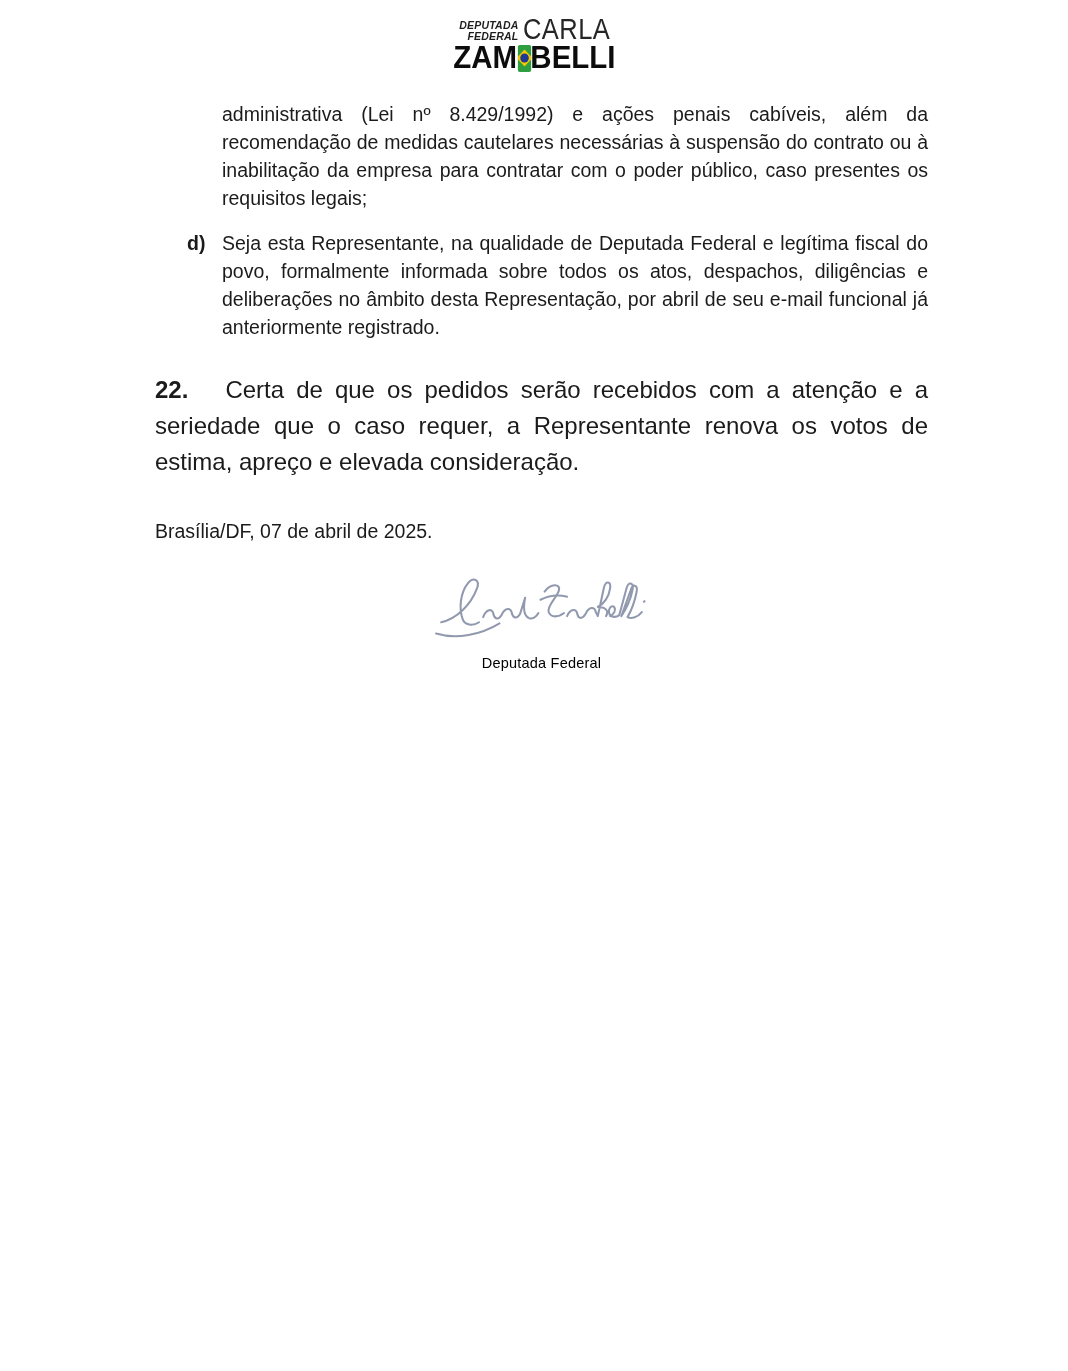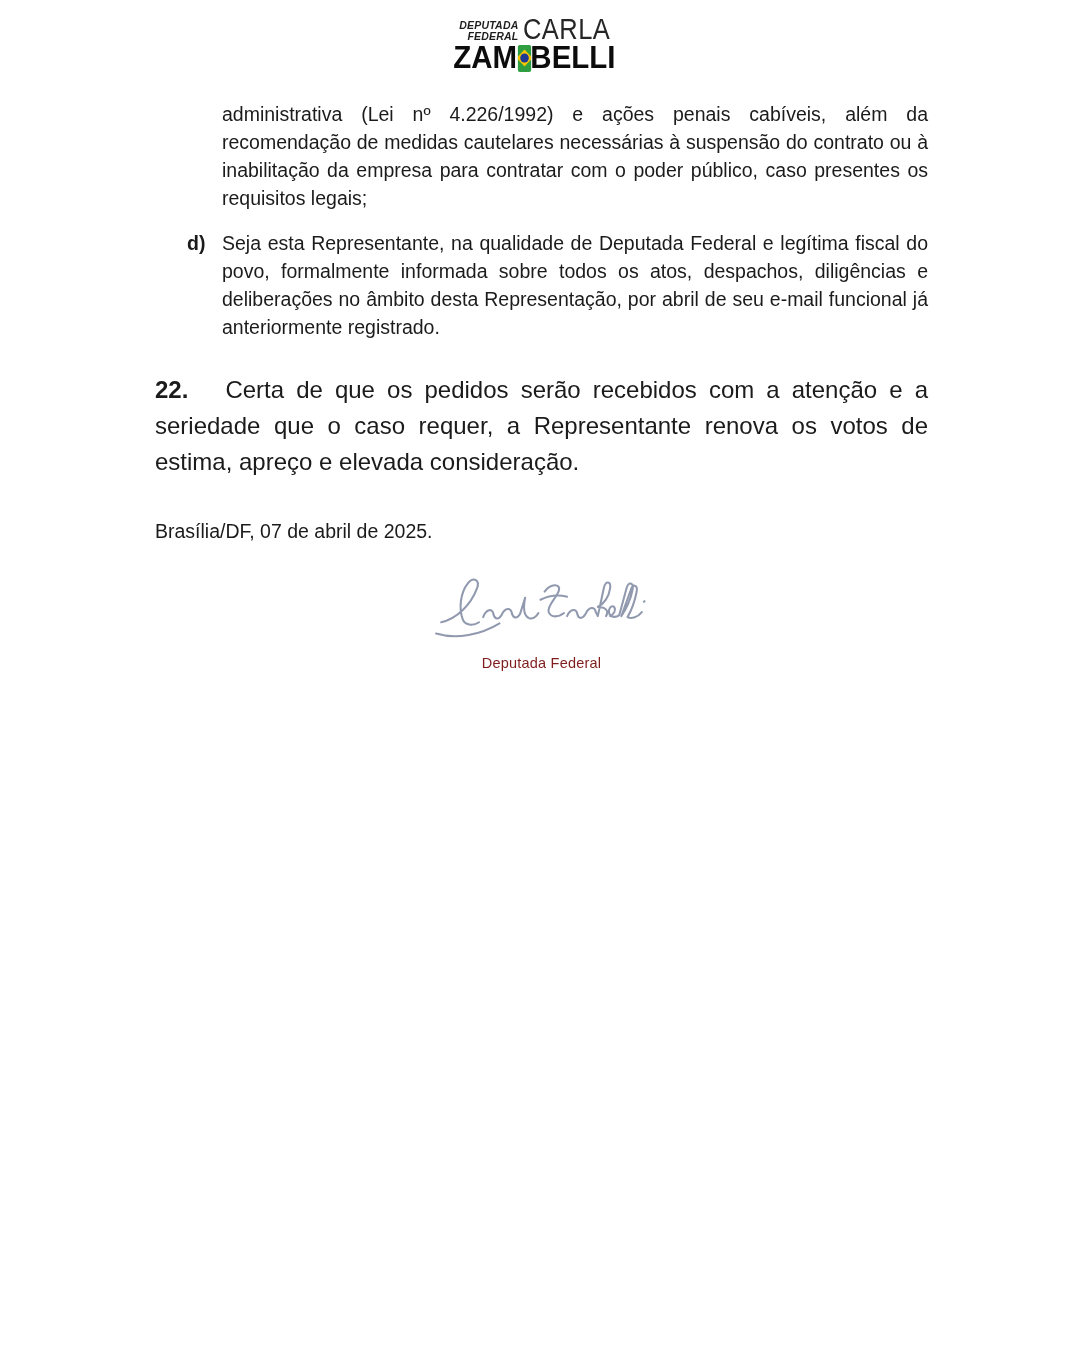--- a/index.html
+++ b/index.html
@@ -71,21 +71,21 @@
   .date-line {
     margin-top:40px; font-size:19.5px;
   }
   
   .sig-block { margin-top:32px; text-align:center; }
   .sig-svg { display:block; margin:0 auto; }
   .sig-name {
     margin-top:2px; font-size:14.5px; color:#2e2e2e; letter-spacing:0.4px;
   }
   .sig-role {
-    margin-top:8px; font-size:14.5px; color:#7f1d1d; letter-spacing:0.2px;
+    margin-top:8px; font-size:14.5px; color:#000000; letter-spacing:0.2px;
   }
 </style>
 </head>
 <body>
 
 <div class="page">
 
   <header class="logo">
     <div class="logo-top">
       <div class="logo-depfed">
@@ -99,21 +99,21 @@
       <span class="flag">
         <span class="diamond"></span>
         <span class="circle"></span>
       </span>
       <span class="zl">BELLI</span>
     </div>
   </header>
 
   <main class="content">
 
-    <p class="para-cont">administrativa (Lei nº 4.226/1992) e ações penais cabíveis, além da recomendação de medidas cautelares necessárias à suspensão do contrato ou à inabilitação da empresa para contratar com o poder público, caso presentes os requisitos legais;</p>
+    <p class="para-cont">administrativa (Lei nº 8.429/1992) e ações penais cabíveis, além da recomendação de medidas cautelares necessárias à suspensão do contrato ou à inabilitação da empresa para contratar com o poder público, caso presentes os requisitos legais;</p>
 
     <div class="list-item-d">
       <span class="item-label">d)</span>
       <p class="item-text">Seja esta Representante, na qualidade de Deputada Federal e legítima fiscal do povo, formalmente informada sobre todos os atos, despachos, diligências e deliberações no âmbito desta Representação, por abril de seu e-mail funcional já anteriormente registrado.</p>
     </div>
 
     <p class="para-22"><span class="num">22.</span><span class="tab"></span><span>Certa de que os pedidos serão recebidos com a atenção e a seriedade que o caso requer, a Representante renova os votos de estima, apreço e elevada consideração.</span></p>
 
     <p class="date-line">Brasília/DF, 07 de abril de 2025.</p>
 

